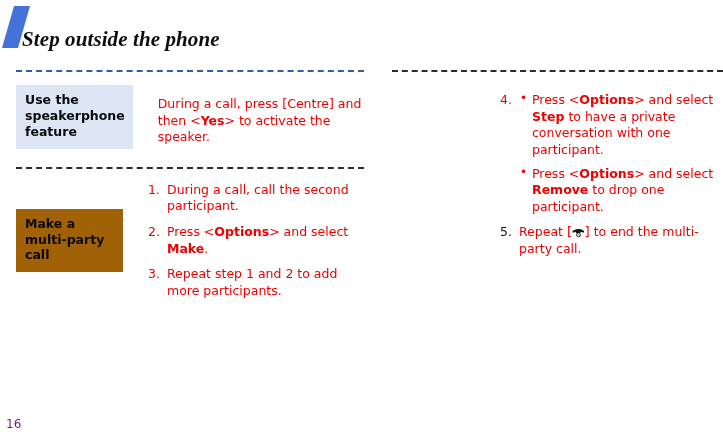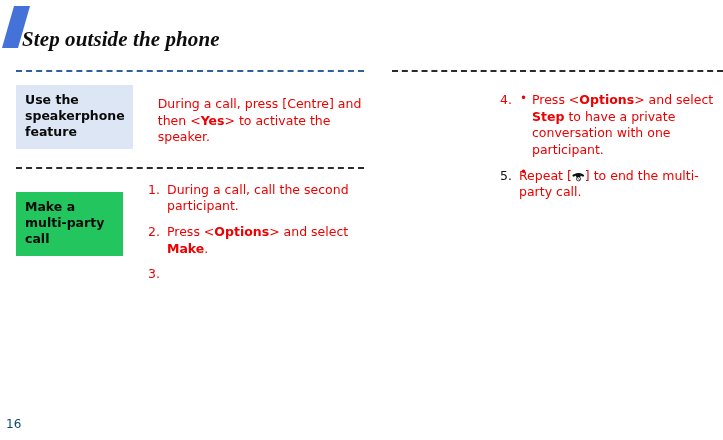--- a/index.html
+++ b/index.html
@@ -81,21 +81,21 @@
     padding: 7px 8px 9px 9px;
     font-size: 12.5px;
     font-weight: 700;
     line-height: 1.27;
     color: #0a0a0a;
   }
   .row-label.blue {
     background: #dce6f4;
   }
   .row-label.gray {
-    background: #22c55e;
+    background: #a16207;
   }
   .row-body {
     flex: 1 1 auto;
     padding-left: 25px;
     font-size: 12.5px;
     line-height: 1.33;
     color: #ee0000;
   }
   .row-body p {
     margin: 8px 0 9px 0;
@@ -163,21 +163,21 @@
     position: relative;
     top: 1px;
   }
 
   
   .page-number {
     position: absolute;
     left: 6px;
     bottom: 9px;
     font-size: 12px;
-    color: #0c4a6e;
+    color: #701a75;
   }
 </style>
 </head>
 <body>
 
 <div class="header">
   <div class="header-bar"></div>
   <div class="header-title">Step outside the phone</div>
 </div>
 
@@ -202,20 +202,21 @@
         <li>
           <span class="num">1.</span>
           <span>During a call, call the second participant.</span>
         </li>
         <li>
           <span class="num">2.</span>
           <span>Press &lt;<b>Options</b>&gt; and select <b>Make</b>.</span>
         </li>
         <li>
           <span class="num">3.</span>
+          <span>Repeat step 1 and 2 to add more participants.</span>
         </li>
       </ol>
     </div>
   </div>
 </div>
 
 <div class="col-right">
 
   <div class="rule black"></div>
 
@@ -224,20 +225,21 @@
 
       <li>
         <span class="num">4.</span>
         <ul class="bullets">
           <li>
             <span class="dot">•</span>
             <span>Press &lt;<b>Options</b>&gt; and select <b>Step</b> to have a private conversation with one participant.</span>
           </li>
           <li>
             <span class="dot">•</span>
+            <span>Press &lt;<b>Options</b>&gt; and select <b>Remove</b> to drop one participant.</span>
           </li>
         </ul>
       </li>
 
       <li class="black-step">
         <span class="num">5.</span>
         <span>Repeat [</span><span class="endcall-icon"><svg viewBox="0 0 20 16" width="13" height="11" xmlns="http://www.w3.org/2000/svg">
               <path d="M3.2 4.4c4.3-2.6 9.4-2.6 13.7 0 1.3.8 2.1 1.7 1.5 2.7-.5.9-1.4 1.4-2.3 1-.7-.3-1.2-.6-1.7-1-.5-.4-.9-.2-1.1.3l-.4 1c-.2.5-.6.7-1.1.6-1.4-.3-2.9-.3-4.3 0-.5.1-.9-.1-1.1-.6l-.4-1c-.2-.5-.6-.7-1.1-.3-.5.4-1 .7-1.7 1-.9.4-1.8-.1-2.3-1-.6-1 .2-1.9 1.5-2.7z" fill="#111111"></path>
               <circle cx="10" cy="11.6" r="3.2" fill="none" stroke="#111111" stroke-width="1.2"></circle>
               <path d="M8 9.8l4 3.6" stroke="#111111" stroke-width="1.1" fill="none"></path>

